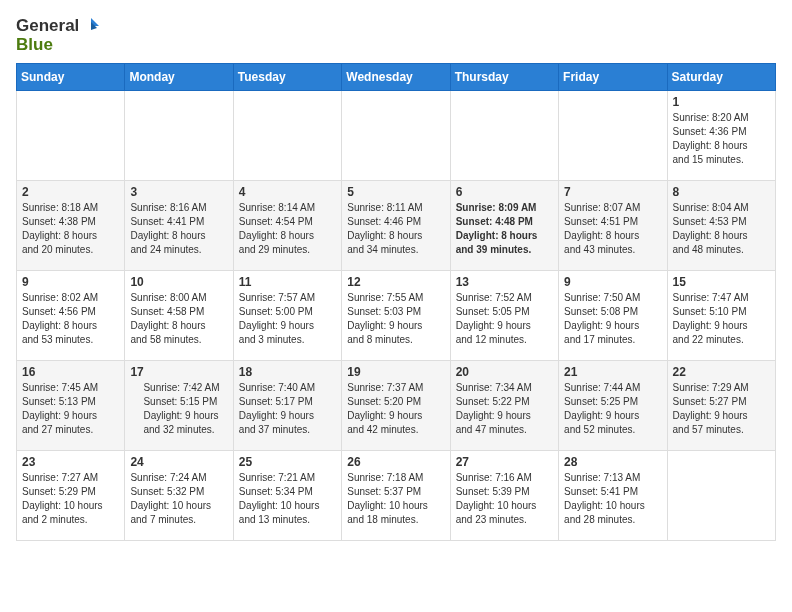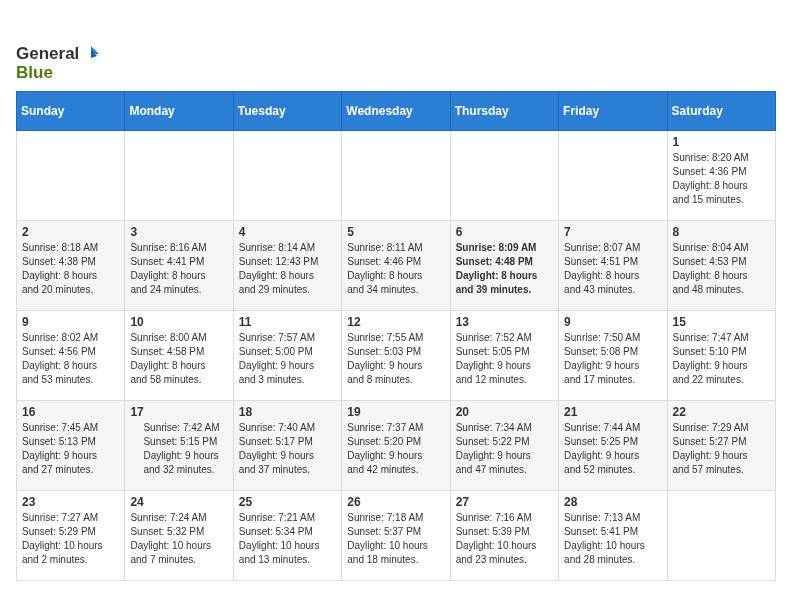--- a/index.html
+++ b/index.html
@@ -37,21 +37,21 @@
     .calendar {
       width: 100%;
       border-collapse: collapse;
       border: 1px solid #ccc;
     }
     .calendar th {
       background: #2a7fd4;
       color: #fff;
       font-size: 12px;
       font-weight: bold;
-      padding: 12px 4px;
+      padding: 6px 4px;
       text-align: left;
       border: 1px solid #1a6abf;
     }
     .calendar td {
       vertical-align: top;
       border: 1px solid #ddd;
       padding: 4px 5px;
       min-height: 80px;
       height: 90px;
       width: calc(100% / 7);
@@ -76,21 +76,21 @@
     .empty-cell {
       background: #fff !important;
     }
   </style>
 </head>
 <body>
 
 <div class="header-area">
   <div class="logo">
   <div style="display:flex;flex-direction:column;line-height:1.1;">
-    <div style="display:flex;align-items:center;gap:2px;margin-top:28px;">
+    <div style="display:flex;align-items:center;gap:2px;">
       <span style="font-size:17px;font-weight:bold;color:#333;">General</span>
       <svg width="20" height="20" viewBox="0 0 20 20">
         <polygon points="10,2 18,10 10,10" fill="#2a7fd4"></polygon>
         <polygon points="10,6 16,12 10,14" fill="#1a5fa0"></polygon>
       </svg>
     </div>
     <span style="font-size:17px;font-weight:bold;color:#4d7c0f;">Blue</span>
   </div>
 </div>
   <div class="title-area">
@@ -138,21 +138,21 @@
         <td>
           <span class="day-num">3</span>
           <div class="day-info" style="white-space: pre-line;">Sunrise: 8:16 AM
 Sunset: 4:41 PM
 Daylight: 8 hours
 and 24 minutes.</div>
         </td>
         <td>
           <span class="day-num">4</span>
           <div class="day-info" style="white-space: pre-line;">Sunrise: 8:14 AM
-Sunset: 12:43 PM
+Sunset: 4:54 PM
 Daylight: 8 hours
 and 29 minutes.</div>
         </td>
         <td>
           <span class="day-num">5</span>
           <div class="day-info" style="white-space: pre-line;">Sunrise: 8:11 AM
 Sunset: 4:46 PM
 Daylight: 8 hours
 and 34 minutes.</div>
         </td>

